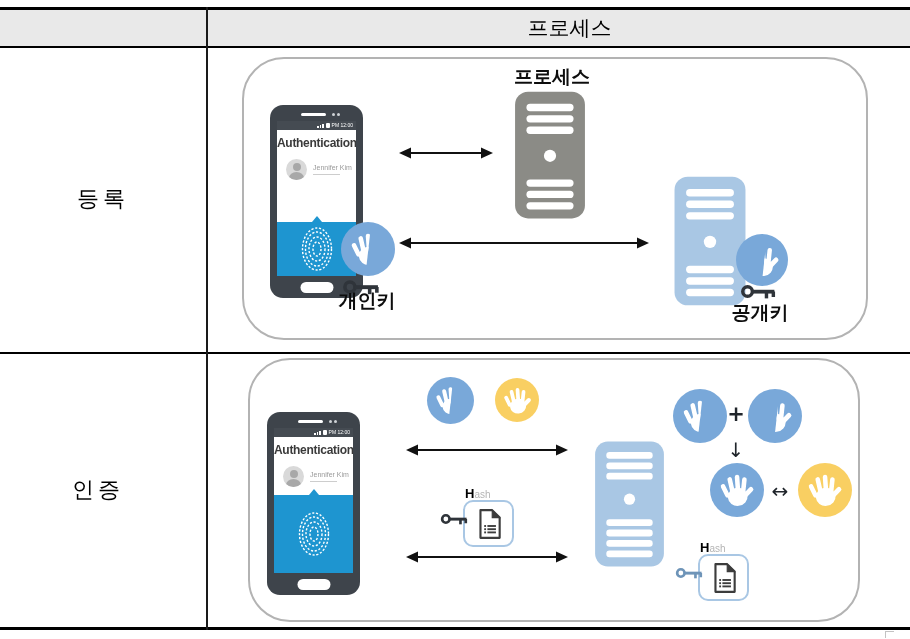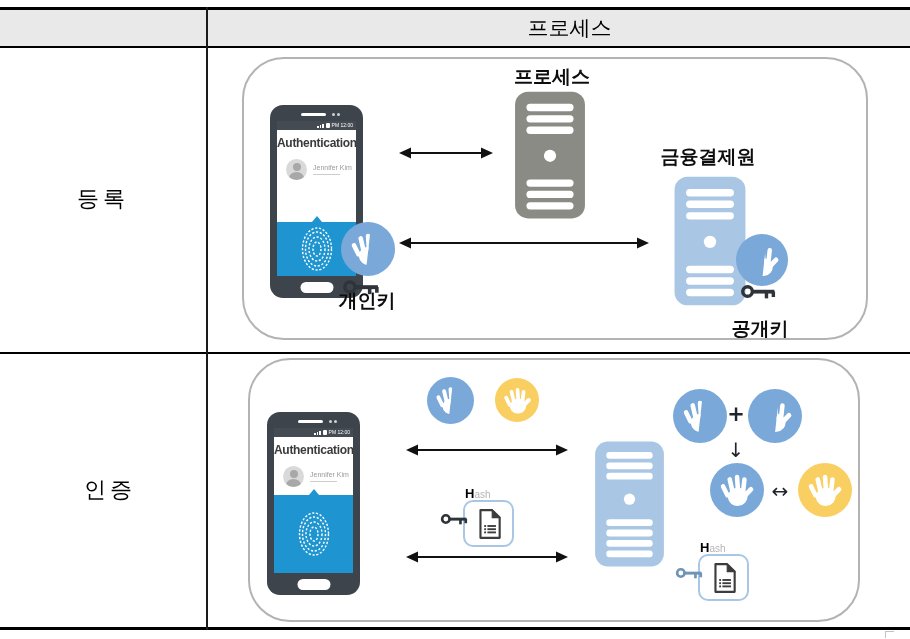--- a/index.html
+++ b/index.html
@@ -125,21 +125,21 @@
 <div class="stage">
 
   <div class="tline" style="top:7px;height:3px"></div>
   <div class="header-bg"></div>
   <div class="hcell" style="left:218px;width:703px">프로세스</div>
   <div class="tline" style="top:46px;height:2px"></div>
   <div class="tline" style="top:352px;height:2px"></div>
   <div class="tline" style="top:627px;height:3px"></div>
   <div class="vdiv"></div>
   <div class="rowlabel" style="left:103px;top:199px">등록</div>
-  <div class="rowlabel" style="left:110px;top:490px">인증</div>
+  <div class="rowlabel" style="left:98px;top:490px">인증</div>
   <div class="stray"></div>
 
   <div class="panel" style="left:242px;top:57px;width:626px;height:283px"></div>
 
   <div class="phone" style="left:270px;top:105px;height:193px">
     <div class="ph-body"></div>
     <div class="ph-speaker"></div>
     <div class="ph-dot" style="left:62px"></div>
     <div class="ph-dot" style="left:67px"></div>
     <div class="ph-screen">
@@ -177,34 +177,33 @@
   <svg class="abs" style="left:342px;top:276px;color:#2f343a" width="46" height="22" viewBox="0 0 64 28">
       <use href="#keyicon"></use>
     </svg>
   <div class="dlabel" style="left:367px;top:301px">개인키</div>
 
   <div class="dlabel" style="left:552px;top:77px">프로세스</div>
   <svg class="abs" style="left:510px;top:90px;color:var(--server-gray)" width="80" height="130" viewBox="0 0 90 160">
       <use href="#server3"></use>
     </svg>
 
-  <div class="dlabel" style="left:708px;top:157px">금융결제원</div>
   <svg class="abs" style="left:670px;top:175px;color:var(--server-blue)" width="80" height="132" viewBox="0 0 90 160">
       <use href="#server3"></use>
     </svg>
 
   <div class="circle c-blue" style="left:736px;top:234px;width:52px;height:52px">
     <svg class="hand-svg hand-right" width="37" height="37" viewBox="0 0 100 100">
         <use href="#hand"></use>
       </svg>
   </div>
   <svg class="abs" style="left:740px;top:281px;color:#2f343a" width="44" height="21" viewBox="0 0 64 28">
       <use href="#keyicon"></use>
     </svg>
-  <div class="dlabel" style="left:760px;top:329px">공개키</div>
+  <div class="dlabel" style="left:760px;top:313px">공개키</div>
 
   <svg class="arrow" style="left:398px;top:146px" width="96" height="14">
     <path d="M10 7 H86" stroke="#111" stroke-width="2"></path>
       <path d="M1 7 l12 -5.5 v11 z" fill="#111"></path>
       <path d="M95 7 l-12 -5.5 v11 z" fill="#111"></path>
   </svg>
   <svg class="arrow" style="left:398px;top:236px" width="252" height="14">
     <path d="M10 7 H242" stroke="#111" stroke-width="2"></path>
       <path d="M1 7 l12 -5.5 v11 z" fill="#111"></path>
       <path d="M251 7 l-12 -5.5 v11 z" fill="#111"></path>

